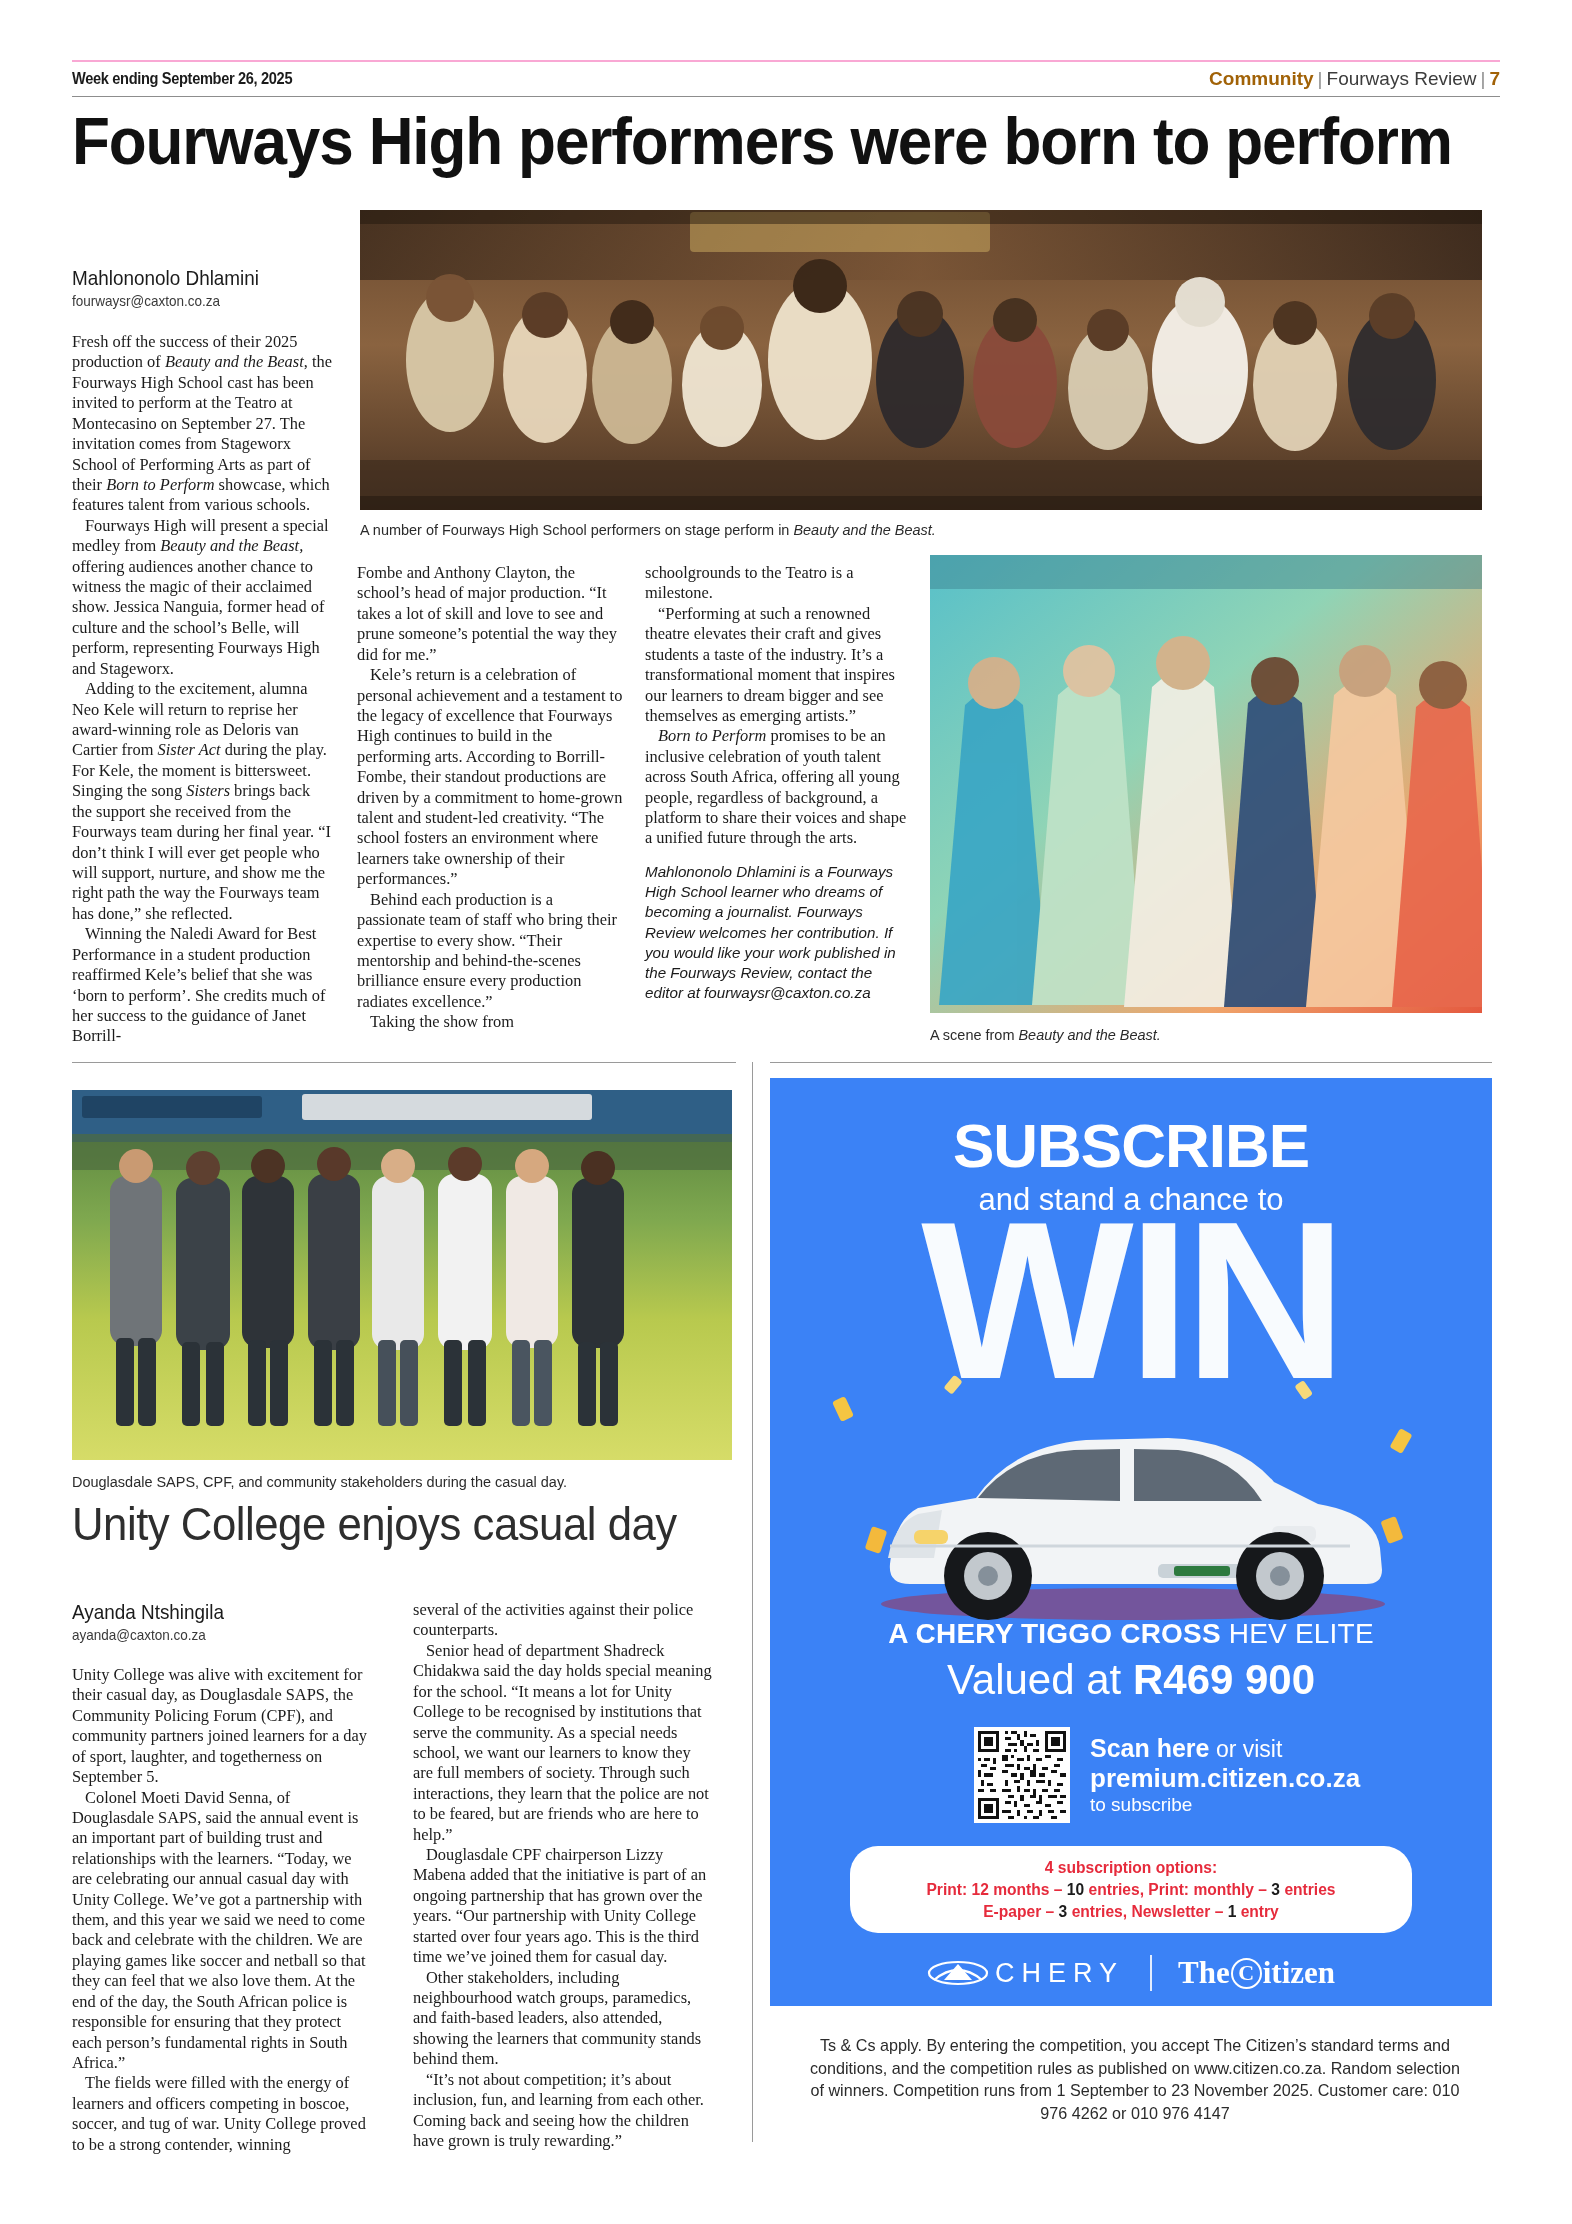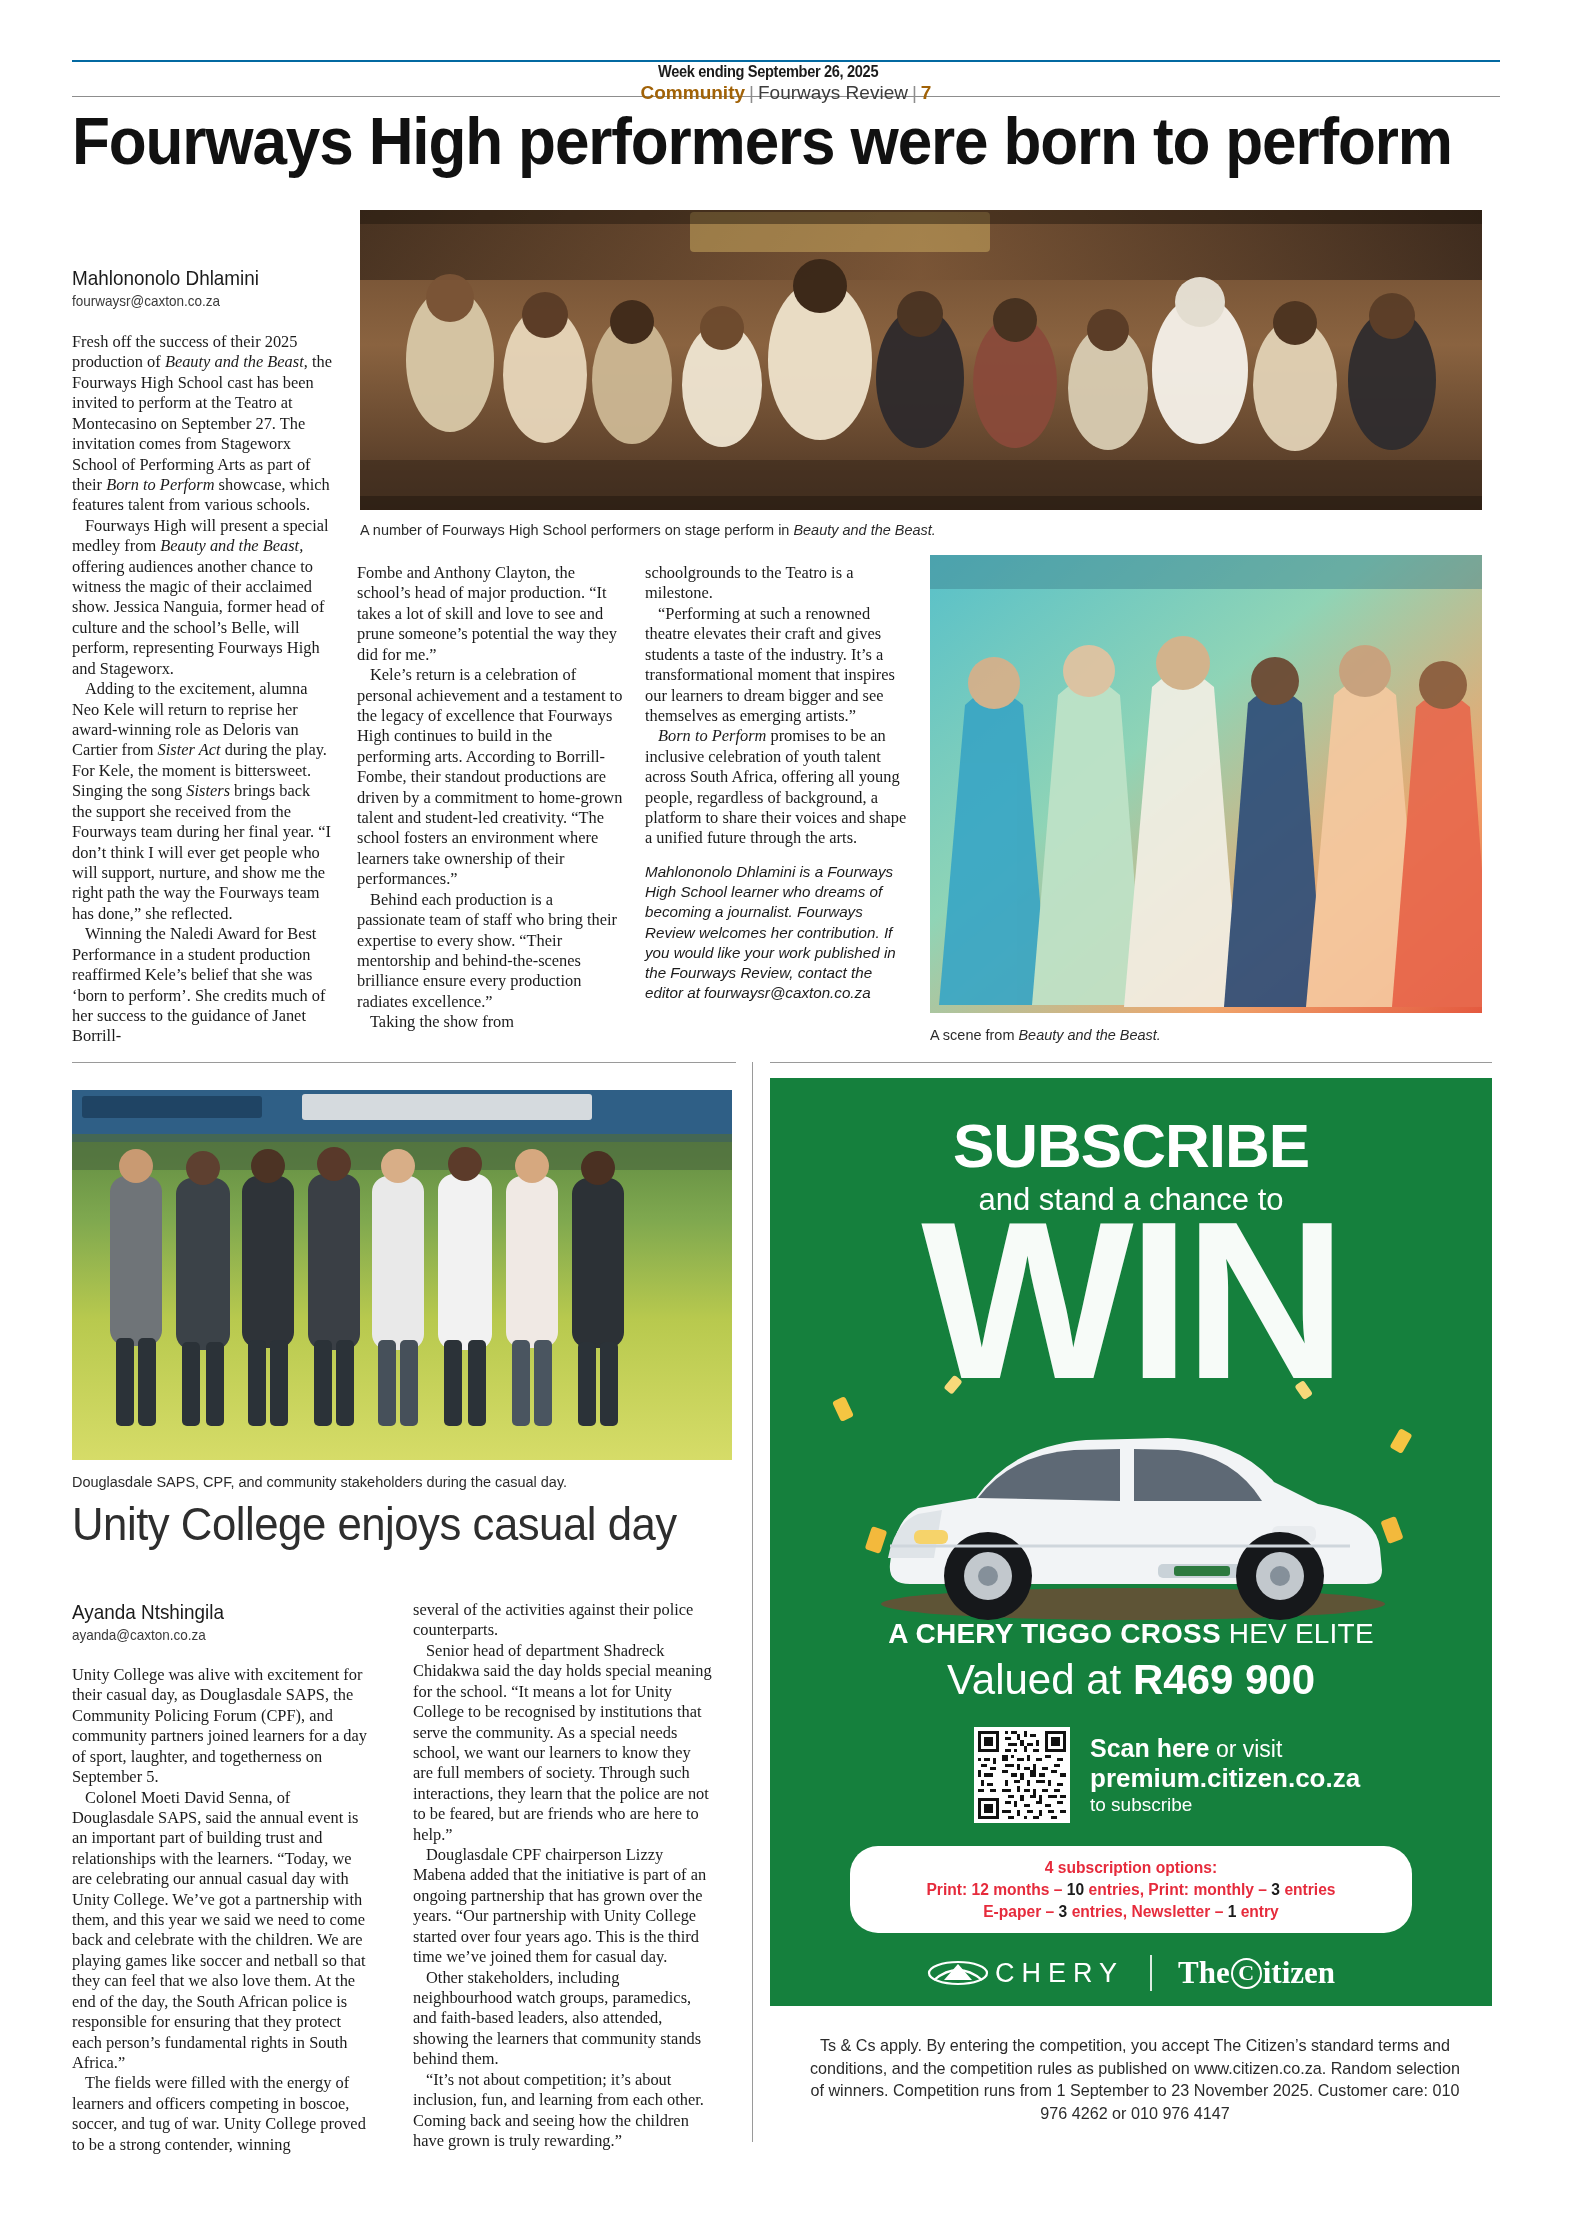--- a/index.html
+++ b/index.html
@@ -8,23 +8,23 @@
     font-family:"Liberation Serif", serif;
     color:#1b1b1b;
     position:relative;
     overflow:hidden;
   }
   .page { position:absolute; inset:0; padding:0; }
 
   
   .masthead {
     position:absolute; left:72px; top:60px; width:1428px;
-    border-top:2px solid #0369a1; border-bottom:1px solid #8d8d8d;
+    border-top:2px solid #f9a8d4; border-bottom:1px solid #8d8d8d;
     height:34px;
-    display:flex; align-items:center; justify-content:space-between;flex-direction:column;
+    display:flex; align-items:center; justify-content:space-between;
   }
   .masthead .left {
     font-family:"Liberation Sans", sans-serif;
     font-weight:bold; font-size:17px; letter-spacing:-0.4px;
     transform:scaleX(0.86); transform-origin:left center;
     color:#1b1b1b;
   }
   .masthead .right {
     font-family:"Liberation Sans", sans-serif;
     font-size:19px; color:#3c3c3c; white-space:nowrap;
@@ -97,21 +97,21 @@
     transform:scaleX(0.95); transform-origin:left top;
     white-space:nowrap;
   }
   .b2 { position:absolute; left:72px; top:1600px; width:300px; }
   .d1 { position:absolute; left:72px; top:1665px; width:300px; }
   .d2 { position:absolute; left:413px; top:1600px; width:300px; }
 
   
   .ad {
     position:absolute; left:770px; top:1078px; width:722px; height:928px;
-    background:#15803d; overflow:hidden;
+    background:#3b82f6; overflow:hidden;
   }
   .ad-sub {
     position:absolute; left:0; right:0; top:32px; text-align:center;
     font-family:"Liberation Sans", sans-serif; font-weight:bold;
     font-size:62px; color:#fff; letter-spacing:-1px;
   }
   .ad-stand {
     position:absolute; left:0; right:0; top:104px; text-align:center;
     font-family:"Liberation Sans", sans-serif;
     font-size:31px; color:#fff;

